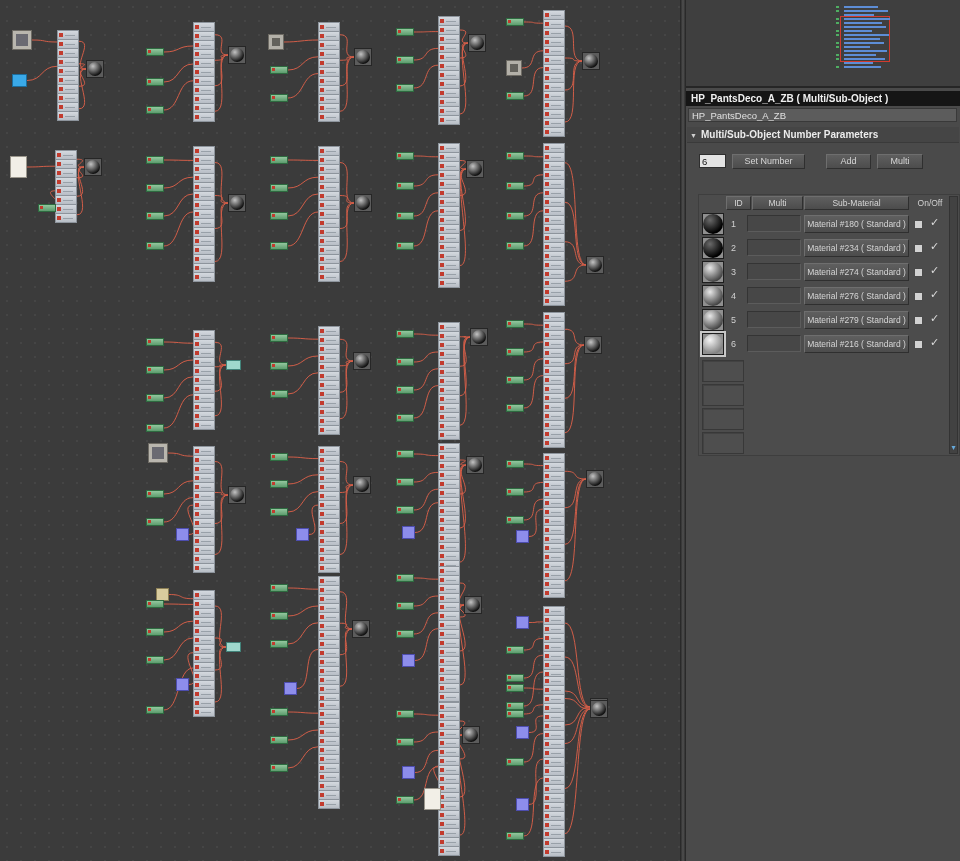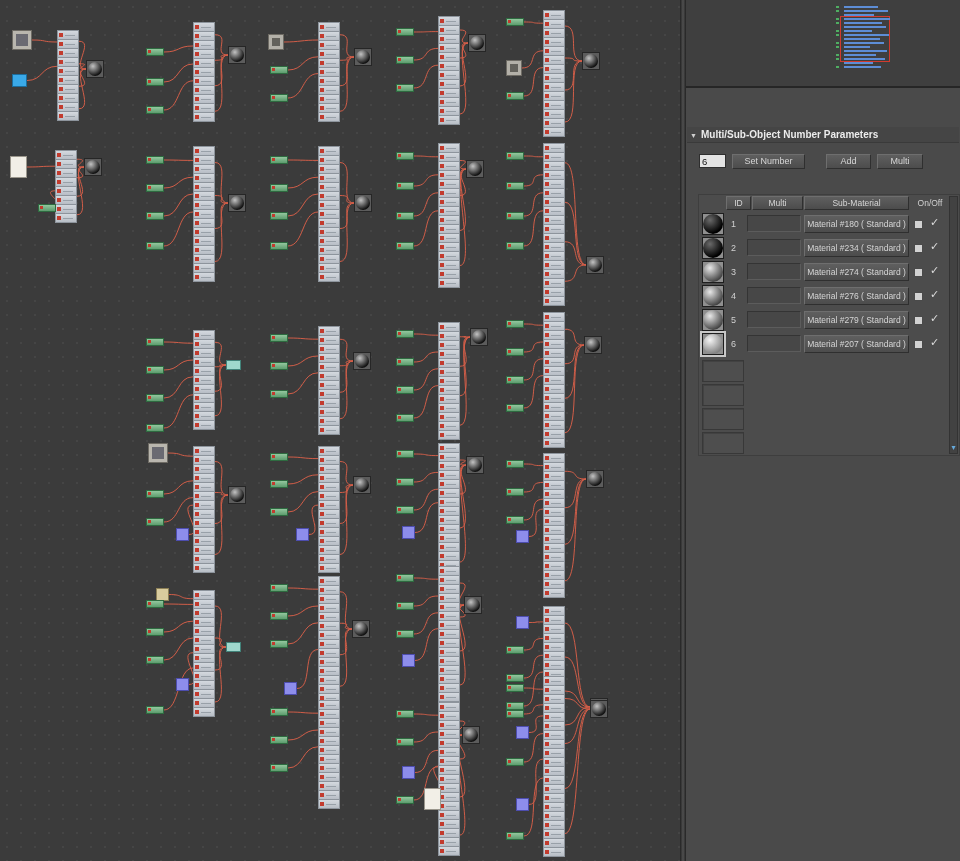--- a/index.html
+++ b/index.html
@@ -795,20 +795,22 @@
     <div class="nav-tick" style="left: 150px; top: 54px;"></div>
     <div class="nav-line" style="left: 158px; top: 54px; width: 32px;"></div>
     <div class="nav-tick" style="left: 150px; top: 58px;"></div>
     <div class="nav-line" style="left: 158px; top: 58px; width: 41px;"></div>
     <div class="nav-line" style="left: 158px; top: 62px; width: 29px;"></div>
     <div class="nav-tick" style="left: 150px; top: 66px;"></div>
     <div class="nav-line" style="left: 158px; top: 66px; width: 37px;"></div>
   </div>
 
 <div id="panel">
+  <div class="title">HP_PantsDeco_A_ZB  ( Multi/Sub-Object )</div>
+  <input class="name-field" value="HP_PantsDeco_A_ZB" style="">
   <div class="rollout">
     <span class="arr">▼</span><span>Multi/Sub-Object Number Parameters</span>
   </div>
 
   <input id="setnum-field" value="6" style="">
   <button class="btn" id="btn-setnum">Set Number</button>
   <button class="btn" id="btn-add">Add</button>
   <button class="btn" id="btn-del">Multi</button>
 
   <div id="table-frame"></div>
@@ -855,21 +857,21 @@
         <span class="rid">5</span>
         <input class="rname" style="">
         <button class="btn rsub">Material #279 ( Standard )</button>
         <span class="rchk"></span>
         <span class="rcheck">✓</span>
       </div>
       <div class="mrow">
         <div class="thumb t-light t-sel"></div>
         <span class="rid">6</span>
         <input class="rname" style="">
-        <button class="btn rsub">Material #207 ( Standard )</button>
+        <button class="btn rsub">Material #216 ( Standard )</button>
         <span class="rchk"></span>
         <span class="rcheck">✓</span>
       </div>
     </div>
   <div id="slots">
       <div class="slot" style="top: 0px;"></div>
       <div class="slot" style="top: 24px;"></div>
       <div class="slot" style="top: 48px;"></div>
       <div class="slot" style="top: 72px;"></div>
     </div>

